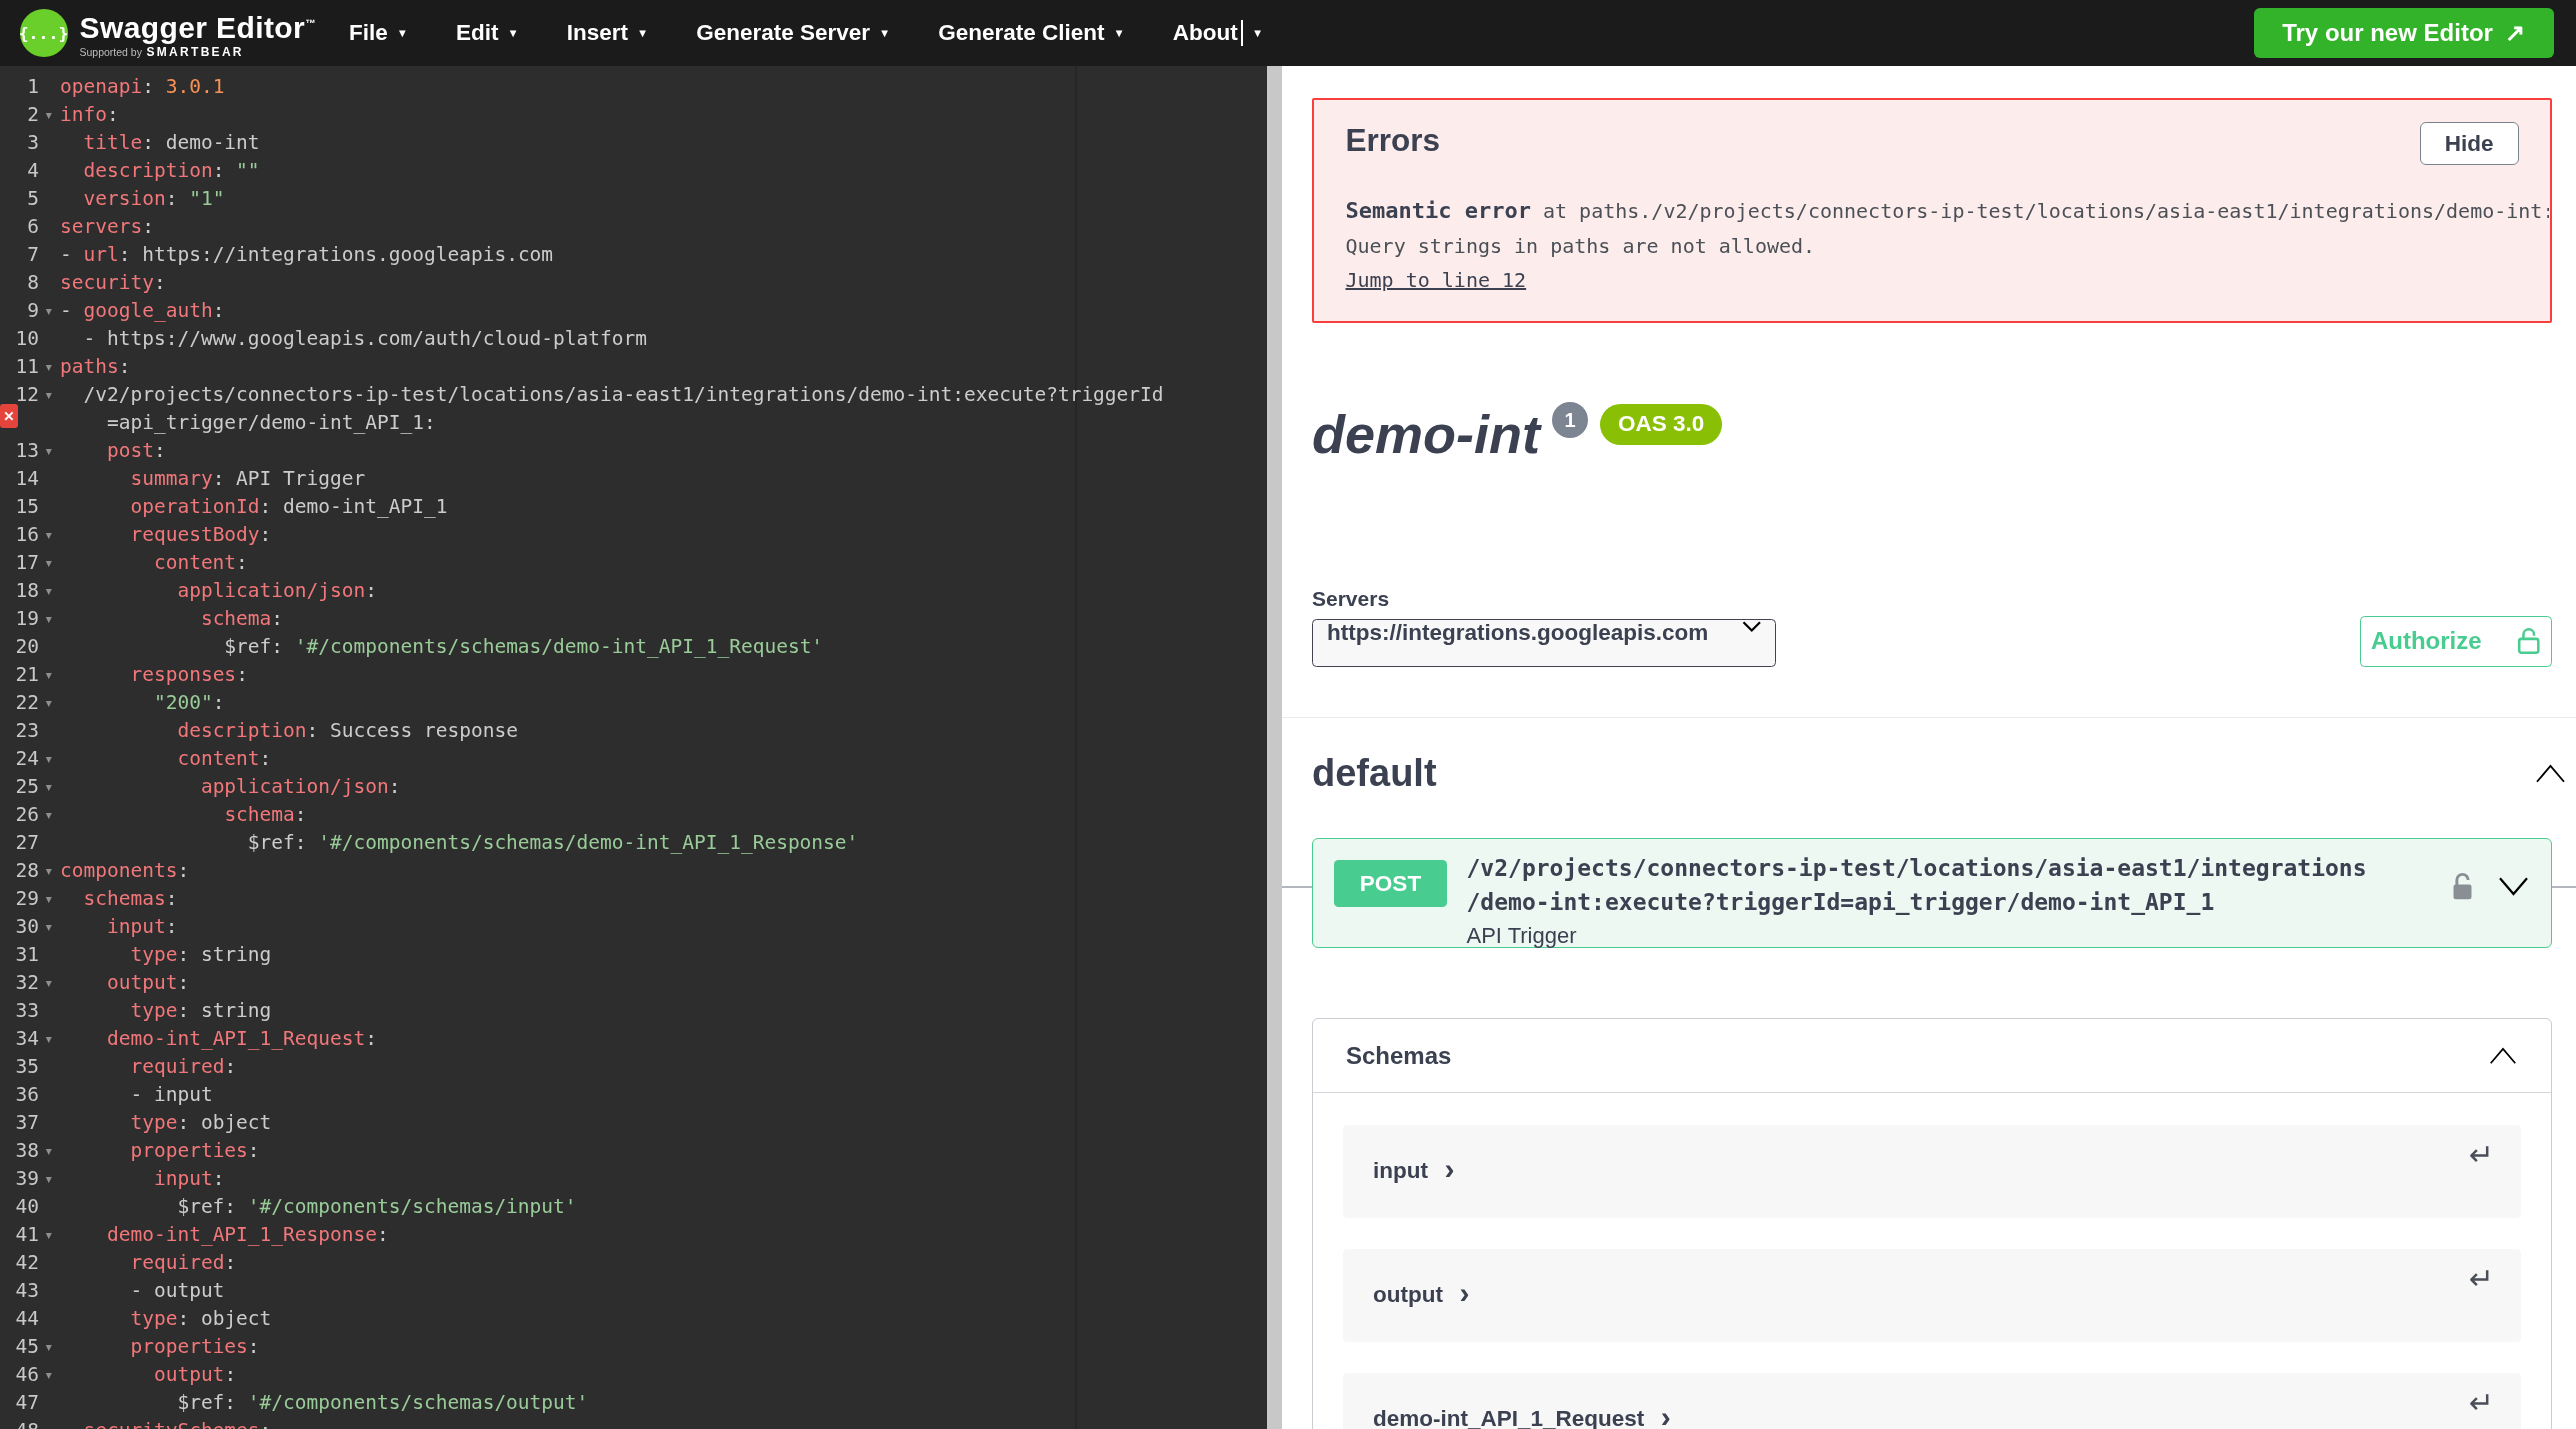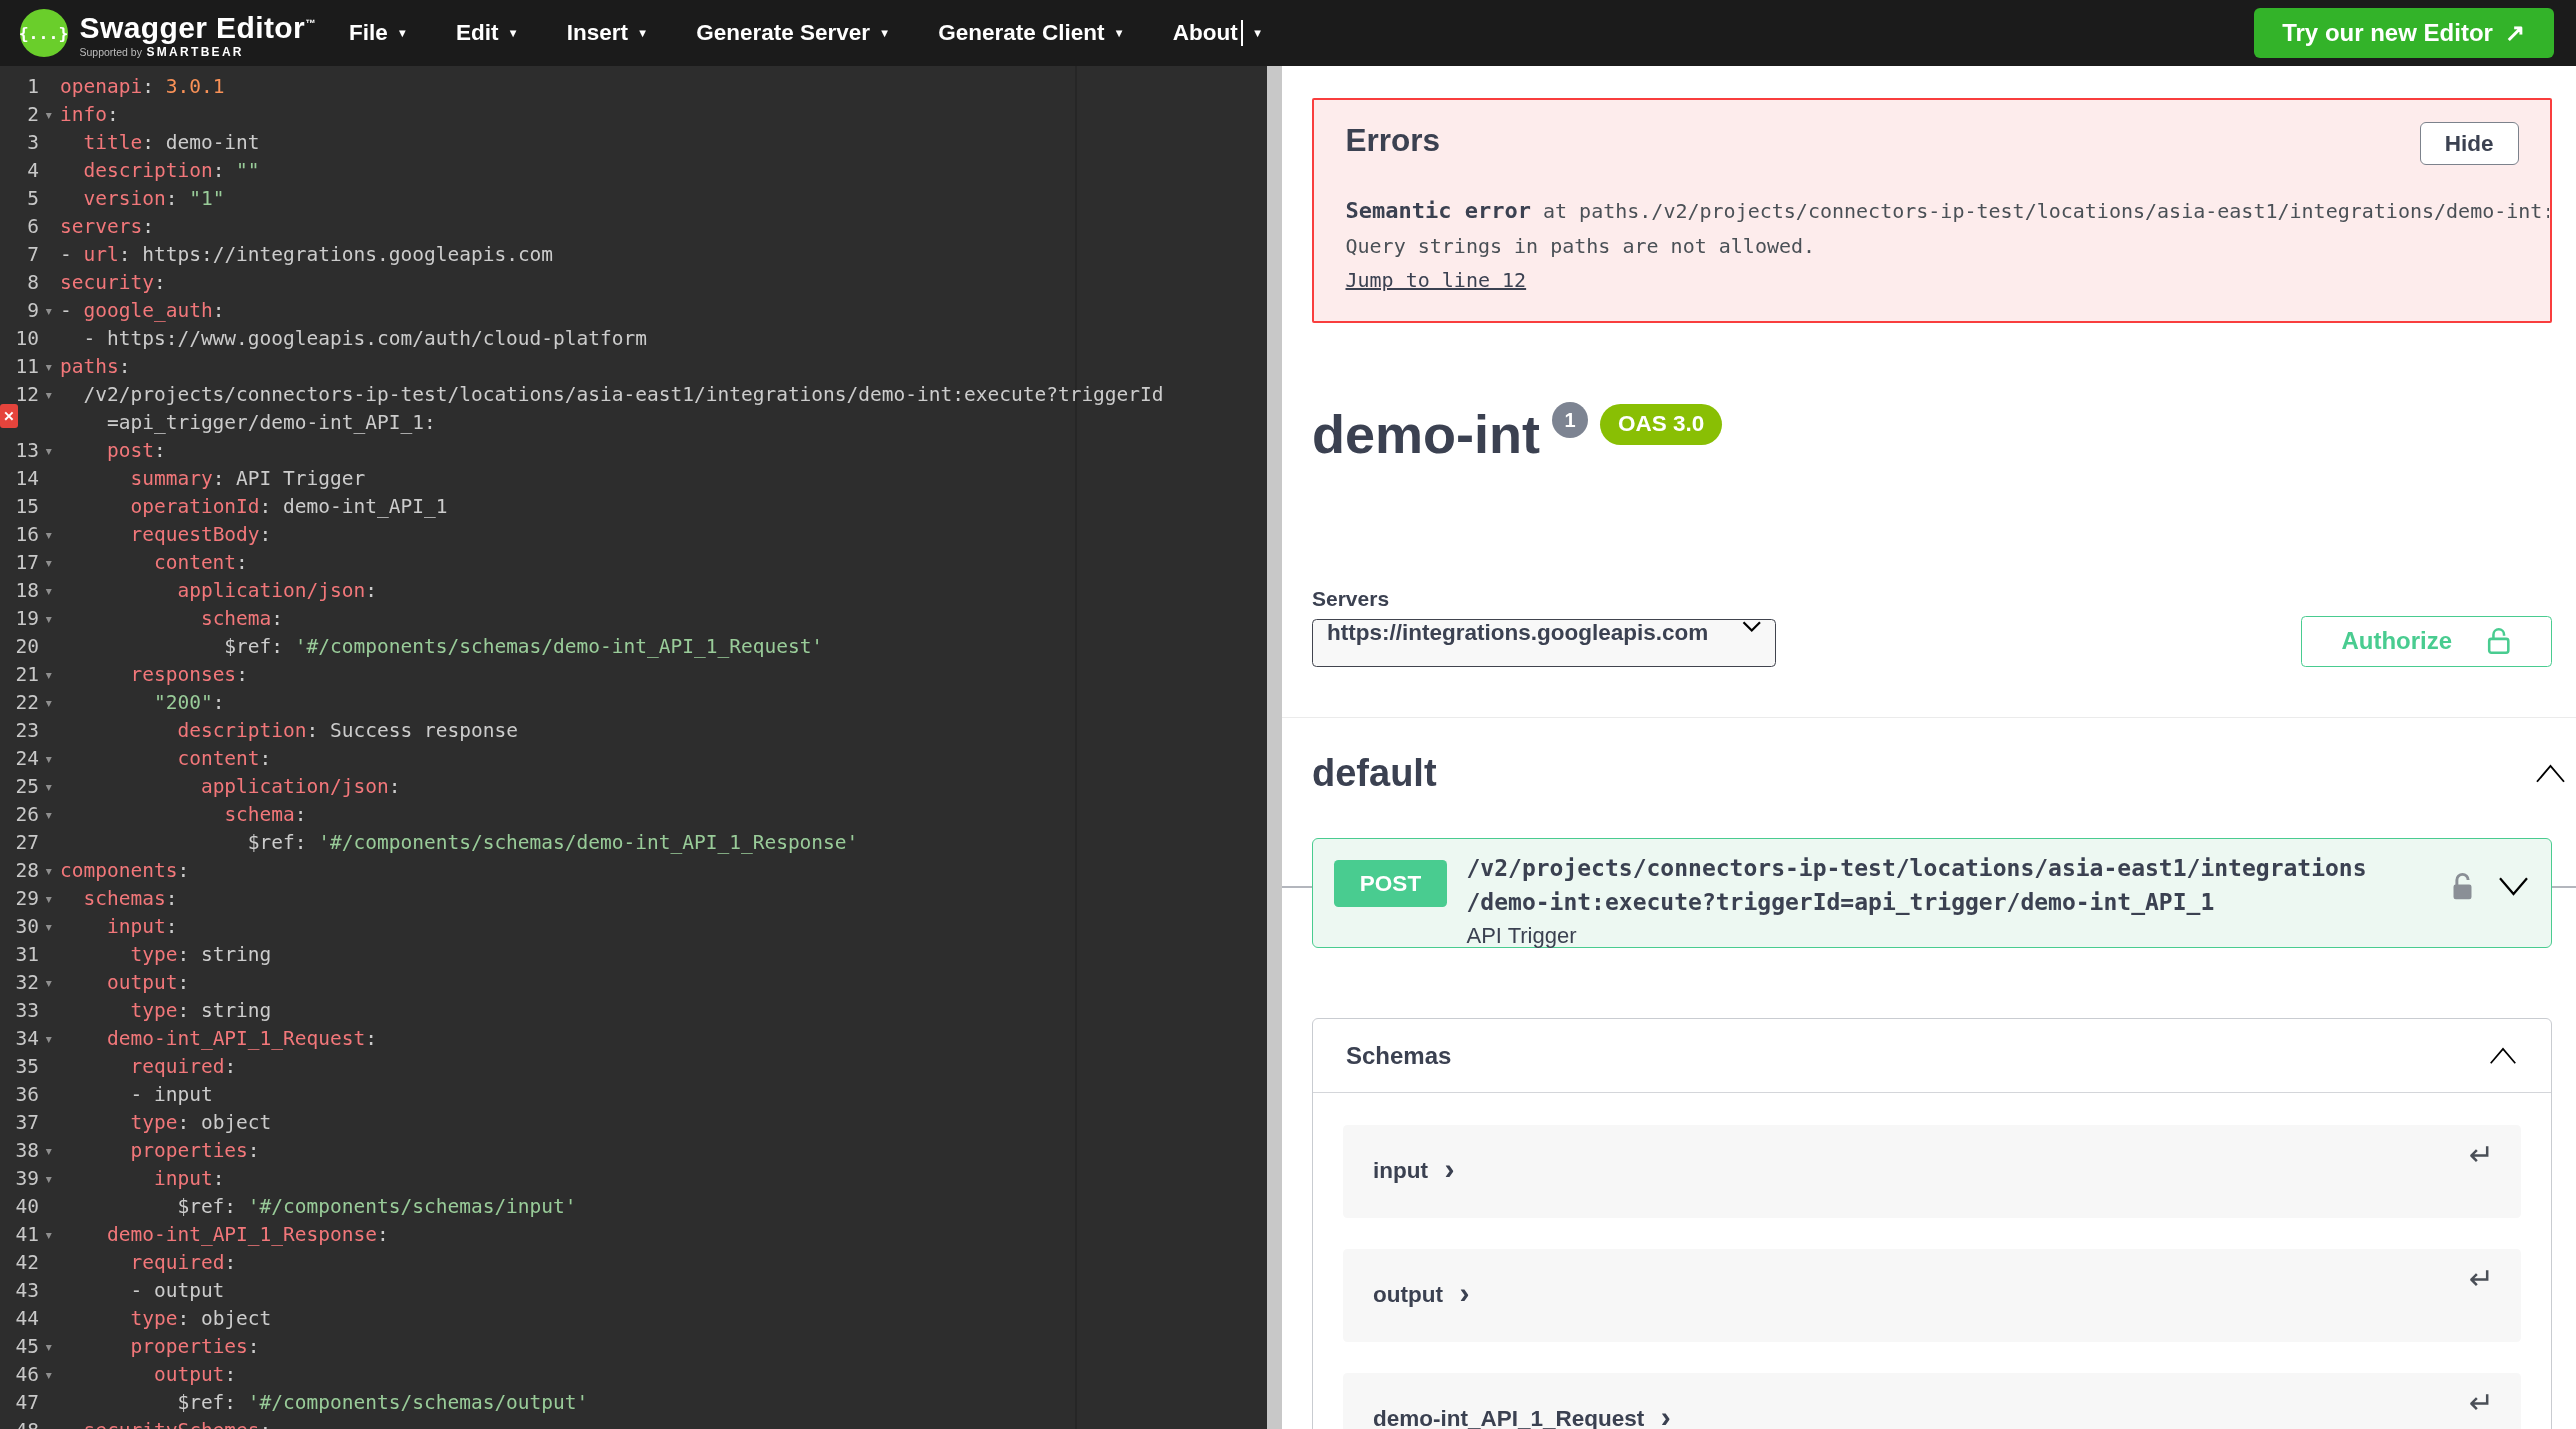--- a/index.html
+++ b/index.html
@@ -48,30 +48,30 @@
   .hide-btn{background:#fff;border:1.5px solid #7c828c;border-radius:6px;padding:7.5px 24px;font-size:22.5px;font-weight:600;
     color:var(--text-dark);font-family:inherit;}
   .error-item{margin-top:33px;font-family:"DejaVu Sans Mono",monospace;font-size:20px;}
   .error-line1{white-space:nowrap;overflow:hidden;margin-right:-30px;}
   .error-kind{font-weight:bold;font-size:22px;}
   .error-loc{color:#4a5056;}
   .error-msg{margin-top:10.5px;color:#4a5056;}
   .error-link{margin-top:10.5px;display:inline-block;text-decoration:underline;color:var(--text-dark);cursor:pointer;}
 
   .api-header{position:absolute;top:339px;left:30px;display:flex;align-items:flex-start;gap:12px;}
-  .api-title{font-size:54px;font-weight:bold;margin:0;line-height:59px;}
+  .api-title{font-size:54px;font-weight:bold;margin:0;line-height:59px;font-style:italic;}
   .ver-badge{background:var(--badge-gray);color:#fff;border-radius:50%;width:36px;height:36px;display:flex;align-items:center;
     justify-content:center;font-size:20px;font-weight:bold;margin-top:-3px;}
   .oas-badge{background:var(--oas-green);color:#fff;border-radius:25.5px;padding:7.5px 18px;font-size:22.5px;font-weight:bold;margin-top:-1.5px;}
 
   .servers-row{position:absolute;top:521px;left:30px;right:24px;display:flex;justify-content:space-between;align-items:flex-end;}
   .servers-label{font-size:21px;font-weight:bold;margin-bottom:7.5px;}
   .server-select{width:464px;height:48px;box-sizing:border-box;border:1.5px solid #41444e;border-radius:4.5px;background:#f8f8f8;
     display:flex;align-items:flex-start;justify-content:space-between;padding:0 14px;font-size:22.5px;font-weight:bold;cursor:pointer;}
-  .authorize-btn{height:51px;width:251px;box-sizing:border-box;border:1.5px solid var(--green);border-radius:4.5px;background:#fff;
+  .authorize-btn{height:51px;width:192px;box-sizing:border-box;border:1.5px solid var(--green);border-radius:4.5px;background:#fff;
     color:var(--green);font-size:24px;font-weight:600;display:flex;align-items:center;justify-content:center;gap:34px;margin-bottom:0;font-family:inherit;}
 
   .pane-divider{position:absolute;top:651px;left:0;right:0;height:0.8px;background:var(--divider);}
 
   .section-head{position:absolute;top:686px;left:30px;right:9px;display:flex;justify-content:space-between;align-items:center;cursor:pointer;}
   .section-title{font-size:38px;font-weight:bold;margin:0;}
   .section-underline{position:absolute;top:820px;left:0;right:0;height:1.5px;background:#b3b6bd;}
   .chev{flex:none;}
 
   .op-card{position:absolute;top:772px;left:30px;right:24px;height:110px;box-sizing:border-box;border:1.5px solid var(--green);

